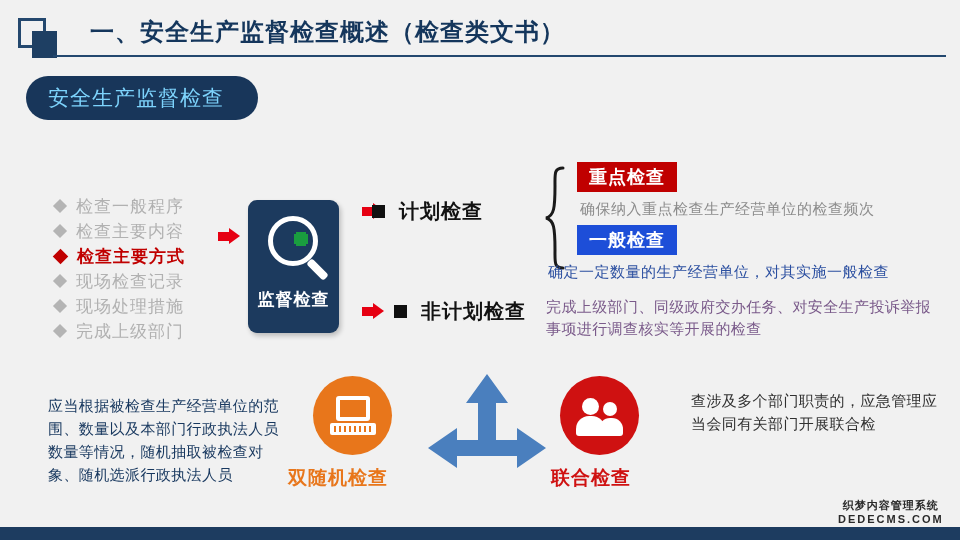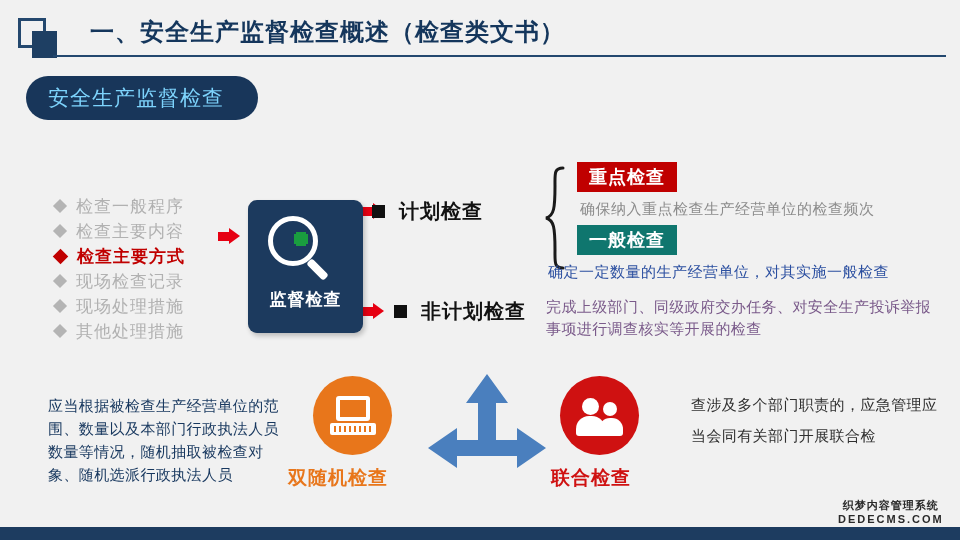--- a/index.html
+++ b/index.html
@@ -70,21 +70,21 @@
     position:absolute; left:11px; top:0; width:0; height:0;
     border-top:8px solid transparent; border-bottom:8px solid transparent;
     border-left:11px solid #e60012;
   }
   .arrow-nav { left:218px; top:228px; }
   .arrow-p1  { left:362px; top:203px; }
   .arrow-p2  { left:362px; top:303px; }
 
   
   .card {
-    position:absolute; left:248px; top:200px; width:115px; height:133px;
+    position:absolute; left:248px; top:200px; width:91px; height:133px;
     background:#1c3a5e; border-radius:9px;
     box-shadow:2px 3px 5px rgba(0,0,0,.22);
   }
   .card .mag { position:absolute; left:20px; top:16px; width:70px; height:66px; }
   .card .mag-ring {
     position:absolute; left:0; top:0; width:50px; height:50px;
     border:5px solid #ffffff; border-radius:50%;
   }
   .card .mag-h {
     position:absolute; left:26px; top:18px; width:14px; height:10px;
@@ -120,21 +120,21 @@
   .brace svg { display:block; }
 
   
   .badge {
     position:absolute; height:30px; padding:0 12px;
     display:flex; align-items:center;
     font-size:18px; font-weight:bold; color:#fff; letter-spacing:1px;
     white-space:nowrap;
   }
   .badge-red  { left:577px; top:162px; background:#c00000; }
-  .badge-blue { left:577px; top:225px; background:#0f766e;align-items:center; }
+  .badge-blue { left:577px; top:225px; background:#1d4ed8;align-items:center; }
 
   .note { position:absolute; font-size:15px; letter-spacing:.5px; white-space:nowrap; }
   .note-1 { left:580px; top:200px; color:#8c8c8c; }
   .note-2 { left:548px; top:263px; color:#2b4fa0; }
 
   .note-purple {
     position:absolute; left:546px; top:296px; width:400px;
     font-size:15px; line-height:22px; color:#7a5a8a; letter-spacing:.4px;
   }
 
@@ -188,21 +188,21 @@
     white-space:nowrap;
   }
   .lbl-orange { left:288px; top:465px; color:#e8761b; }
   .lbl-red    { left:551px; top:465px; color:#cf1111; }
 
   
   .triarrow { position:absolute; left:424px; top:370px; width:126px; height:100px; }
 
   .para-right {
     position:absolute; left:691px; top:389px; width:255px;
-    font-size:15px; line-height:31px; color:#303030; letter-spacing:.4px;
+    font-size:15px; line-height:23px; color:#303030; letter-spacing:.4px;
   }
 
   
   .wm {
     position:absolute; left:838px; top:498px; text-align:center;
   }
   .wm .wm-cn { font-size:11px; font-weight:bold; color:#2a2a2a; letter-spacing:1px; }
   .wm .wm-en { font-size:11px; font-weight:bold; color:#2a2a2a; letter-spacing:2px; }
   .footbar {
     position:absolute; left:0; right:0; bottom:0; height:13px; background:#1d3c60;
@@ -240,21 +240,21 @@
     <div class="nav-item">
       <div class="nav-dia"></div>
       <div class="nav-lbl">现场检查记录</div>
     </div>
     <div class="nav-item">
       <div class="nav-dia"></div>
       <div class="nav-lbl">现场处理措施</div>
     </div>
     <div class="nav-item">
       <div class="nav-dia"></div>
-      <div class="nav-lbl">其他处理措施</div>
+      <div class="nav-lbl">完成上级部门</div>
     </div>
   </div>
 
   <div class="rarrow arrow-nav">
       <i></i>
       <b></b>
     </div>
   <div class="rarrow arrow-p1">
       <i></i>
       <b></b>

